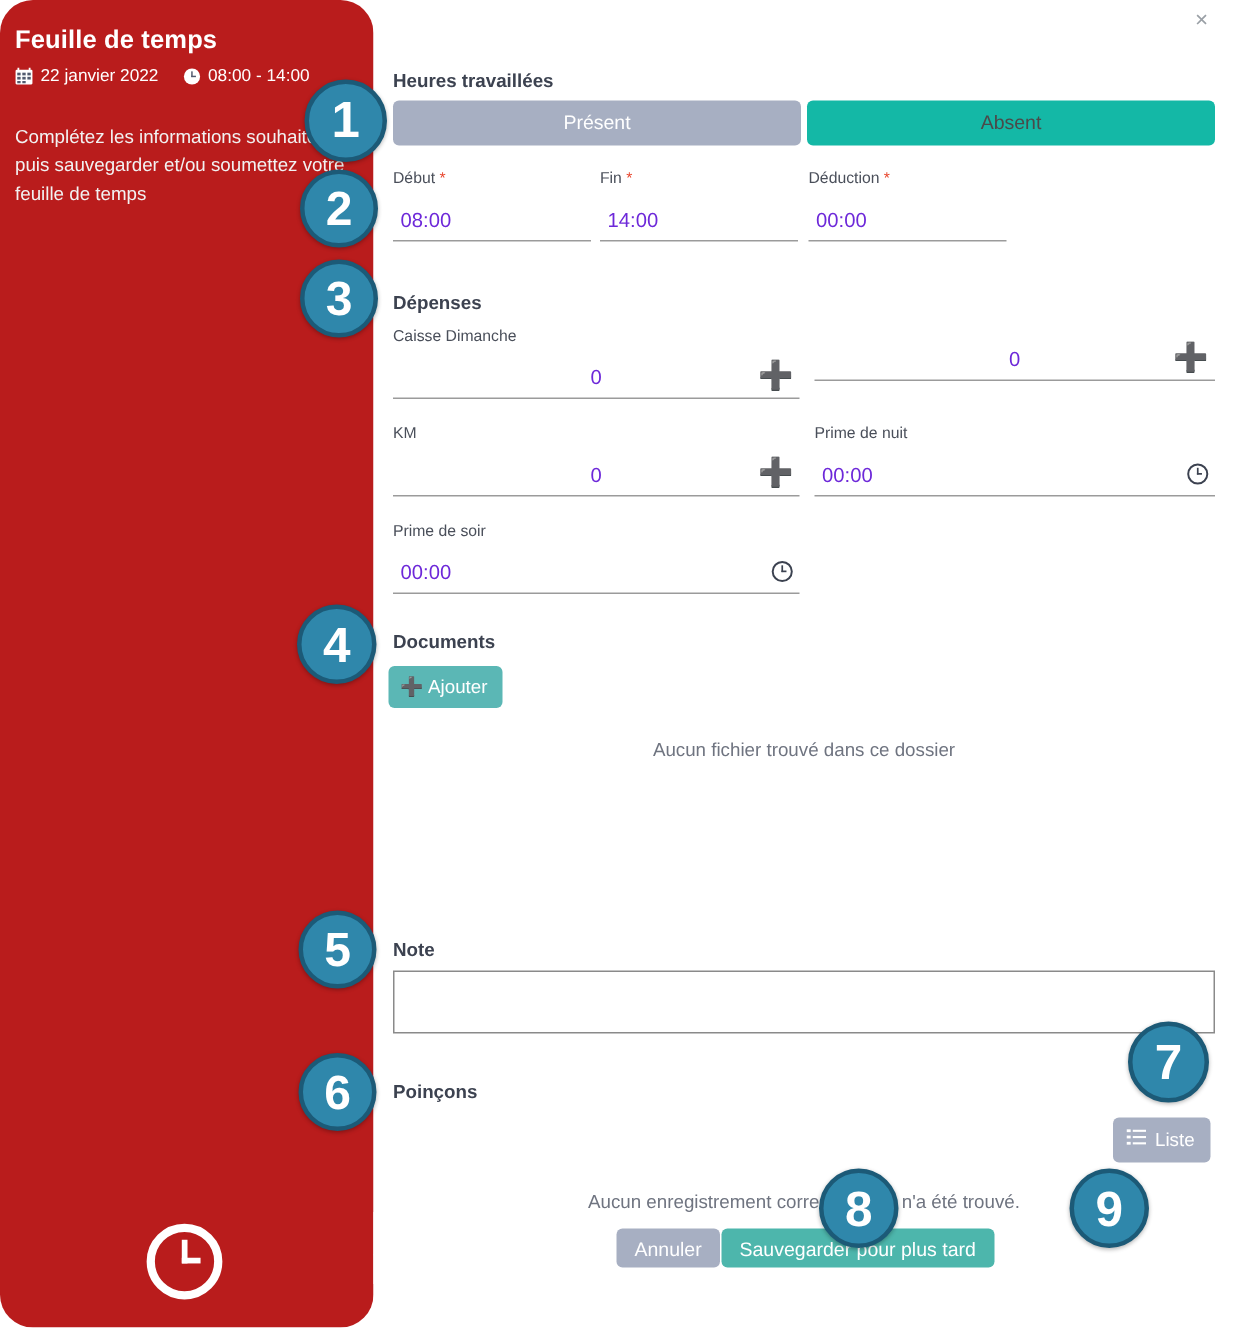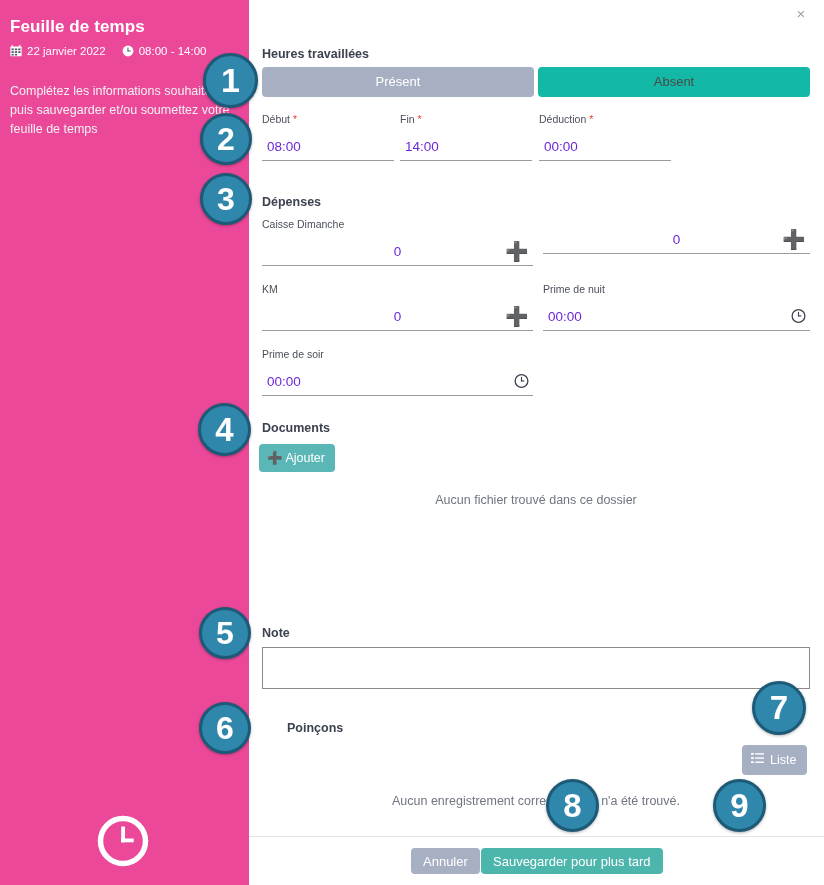--- a/index.html
+++ b/index.html
@@ -7,21 +7,21 @@
     width: 824px; height: 885px;
     font-family: "Liberation Sans", sans-serif;
     background: #ffffff;
     overflow: hidden;
   }
   .screen { position: relative; width: 824px; height: 885px; background: #fff; }
 
   
   .sidebar {
     position: absolute; left: 0; top: 0; width: 249px; height: 885px;
-    background: #ec4899; color: #ffffff;
+    background: #b91c1c; color: #ffffff; border-radius: 22px;
   }
   .sidebar-title {
     position: absolute; left: 10px; top: 17px;
     font-size: 17px; font-weight: bold; letter-spacing: .1px;
   }
   .sidebar-meta {
     position: absolute; left: 10px; top: 45px;
     font-size: 11.5px; display: flex; align-items: center; gap: 5px;
     white-space: nowrap;
   }
@@ -96,21 +96,21 @@
   .liste-btn {
     position: absolute; left: 742px; top: 745px;
     background: #a7afc2; color: #fff; border: none; border-radius: 4px;
     font-size: 12.5px; padding: 7px 11px 8px 9px; cursor: pointer;
     display: flex; align-items: center; gap: 6px;
     font-family: "Liberation Sans", sans-serif;
   }
 
   
   .footer-sep { position: absolute; left: 249px; top: 836px; width: 575px; height: 1px; background: #e3e3e3; }
-  .footer { position: absolute; left: 249px; top: 837px; width: 575px; height: 48px; background:#fff; }
+  .footer { position: absolute; left: 249px; top: 808px; width: 575px; height: 48px; background:#fff; }
   .btn {
     position: absolute; top: 11px; border: none; border-radius: 4px;
     color: #fff; font-size: 13px; height: 26px; padding: 0 12px; cursor: pointer;
     font-family: "Liberation Sans", sans-serif;
   }
   .btn-cancel { background: #a7afc2; left: 162px; }
   .btn-save   { background: #4db6ac; left: 232px; }
   .btn-submit { background: #bd7fbe; left: 424px; }
 
   
@@ -256,21 +256,21 @@
   <button class="add-btn">
     <span style="font-weight:bold;">➕</span>
     <span>Ajouter</span>
   </button>
 
   <div class="empty-text" style="left:262px; top:493px; width:548px;">Aucun fichier trouvé dans ce dossier</div>
 
   <div class="section-title" style="left:262px; top:626px;">Note</div>
   <textarea class="note-area" placeholder="" style=""></textarea>
 
-  <div class="section-title" style="left:262px; top:721px;margin-left:25px;">Poinçons</div>
+  <div class="section-title" style="left:262px; top:721px;">Poinçons</div>
 
   <button class="liste-btn">
     <span>
       <svg width="13" height="12" viewBox="0 0 14 12">
         <rect x="0" y="0.5" width="3" height="2" fill="#ffffff"></rect>
         <rect x="4.5" y="0.8" width="9.5" height="1.5" fill="#ffffff"></rect>
         <rect x="0" y="5" width="3" height="2" fill="#ffffff"></rect>
         <rect x="4.5" y="5.3" width="9.5" height="1.5" fill="#ffffff"></rect>
         <rect x="0" y="9.5" width="3" height="2" fill="#ffffff"></rect>
         <rect x="4.5" y="9.8" width="9.5" height="1.5" fill="#ffffff"></rect>

